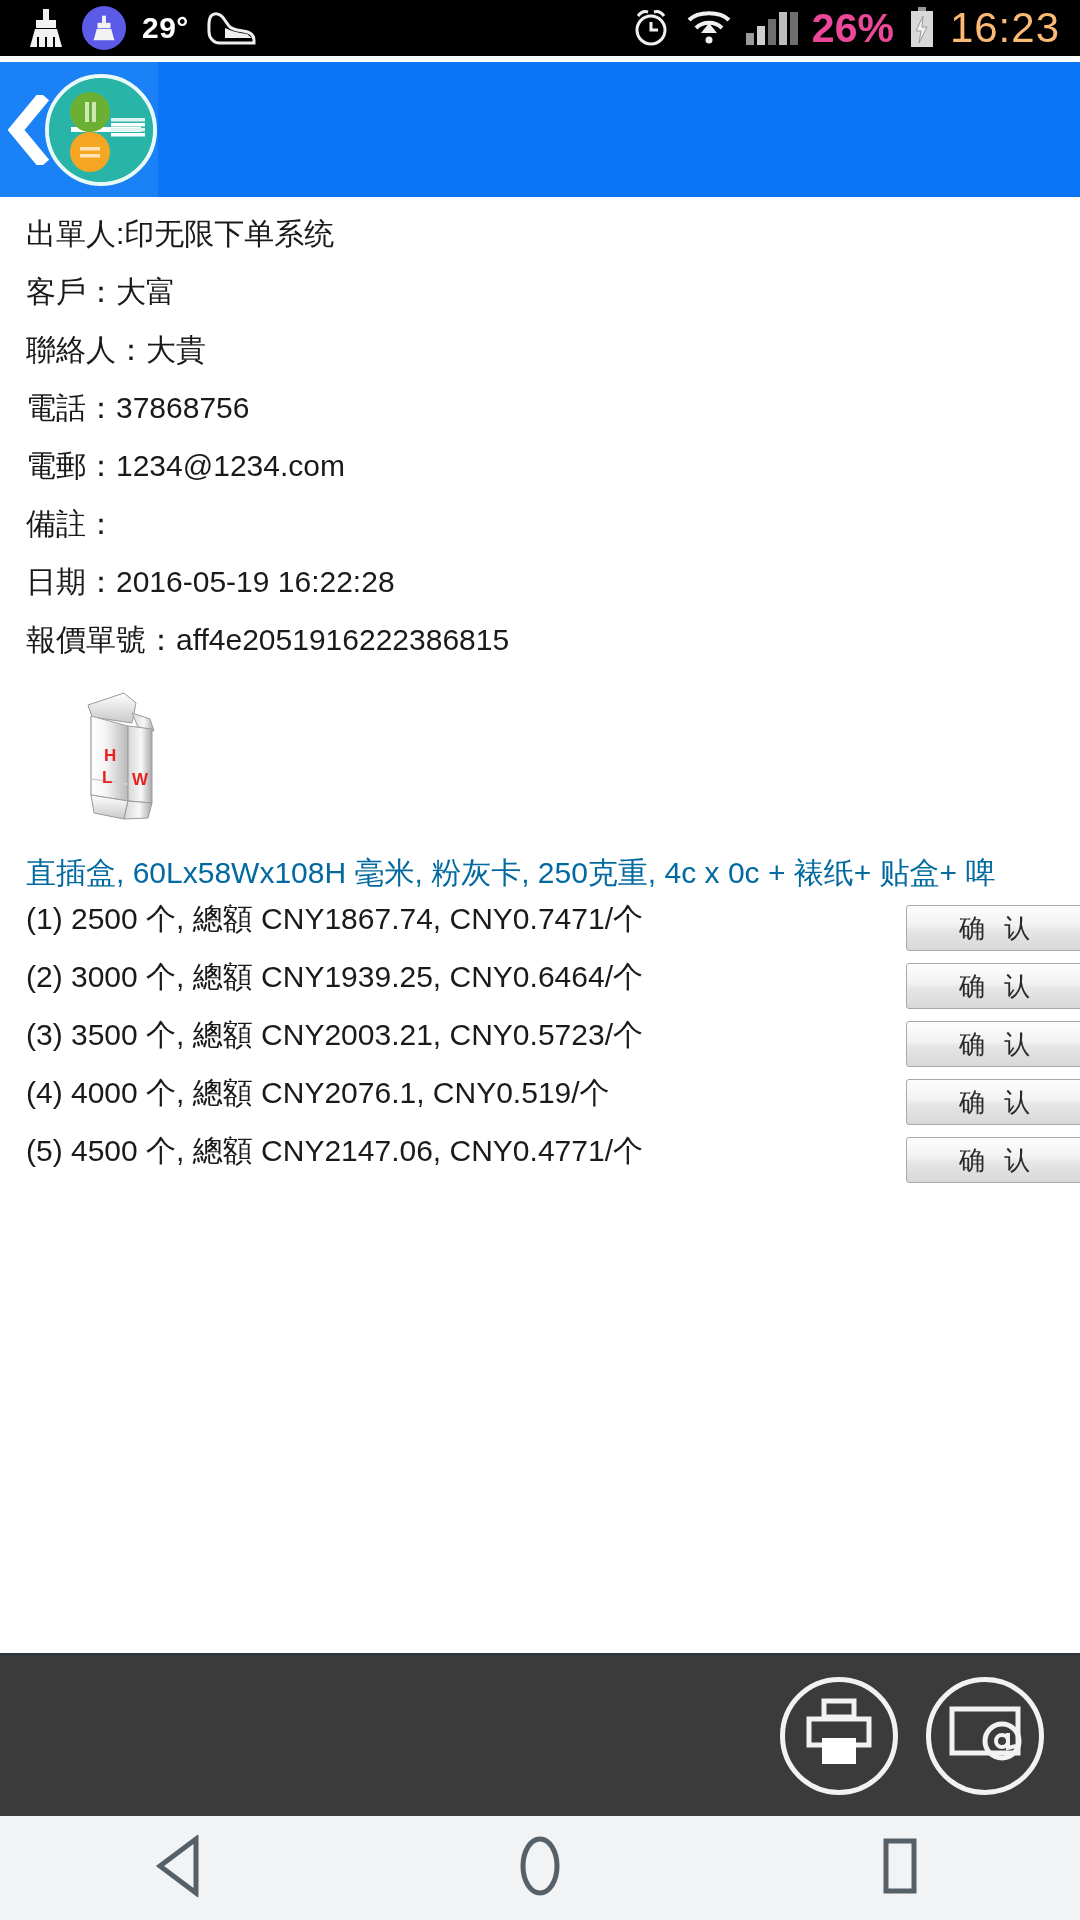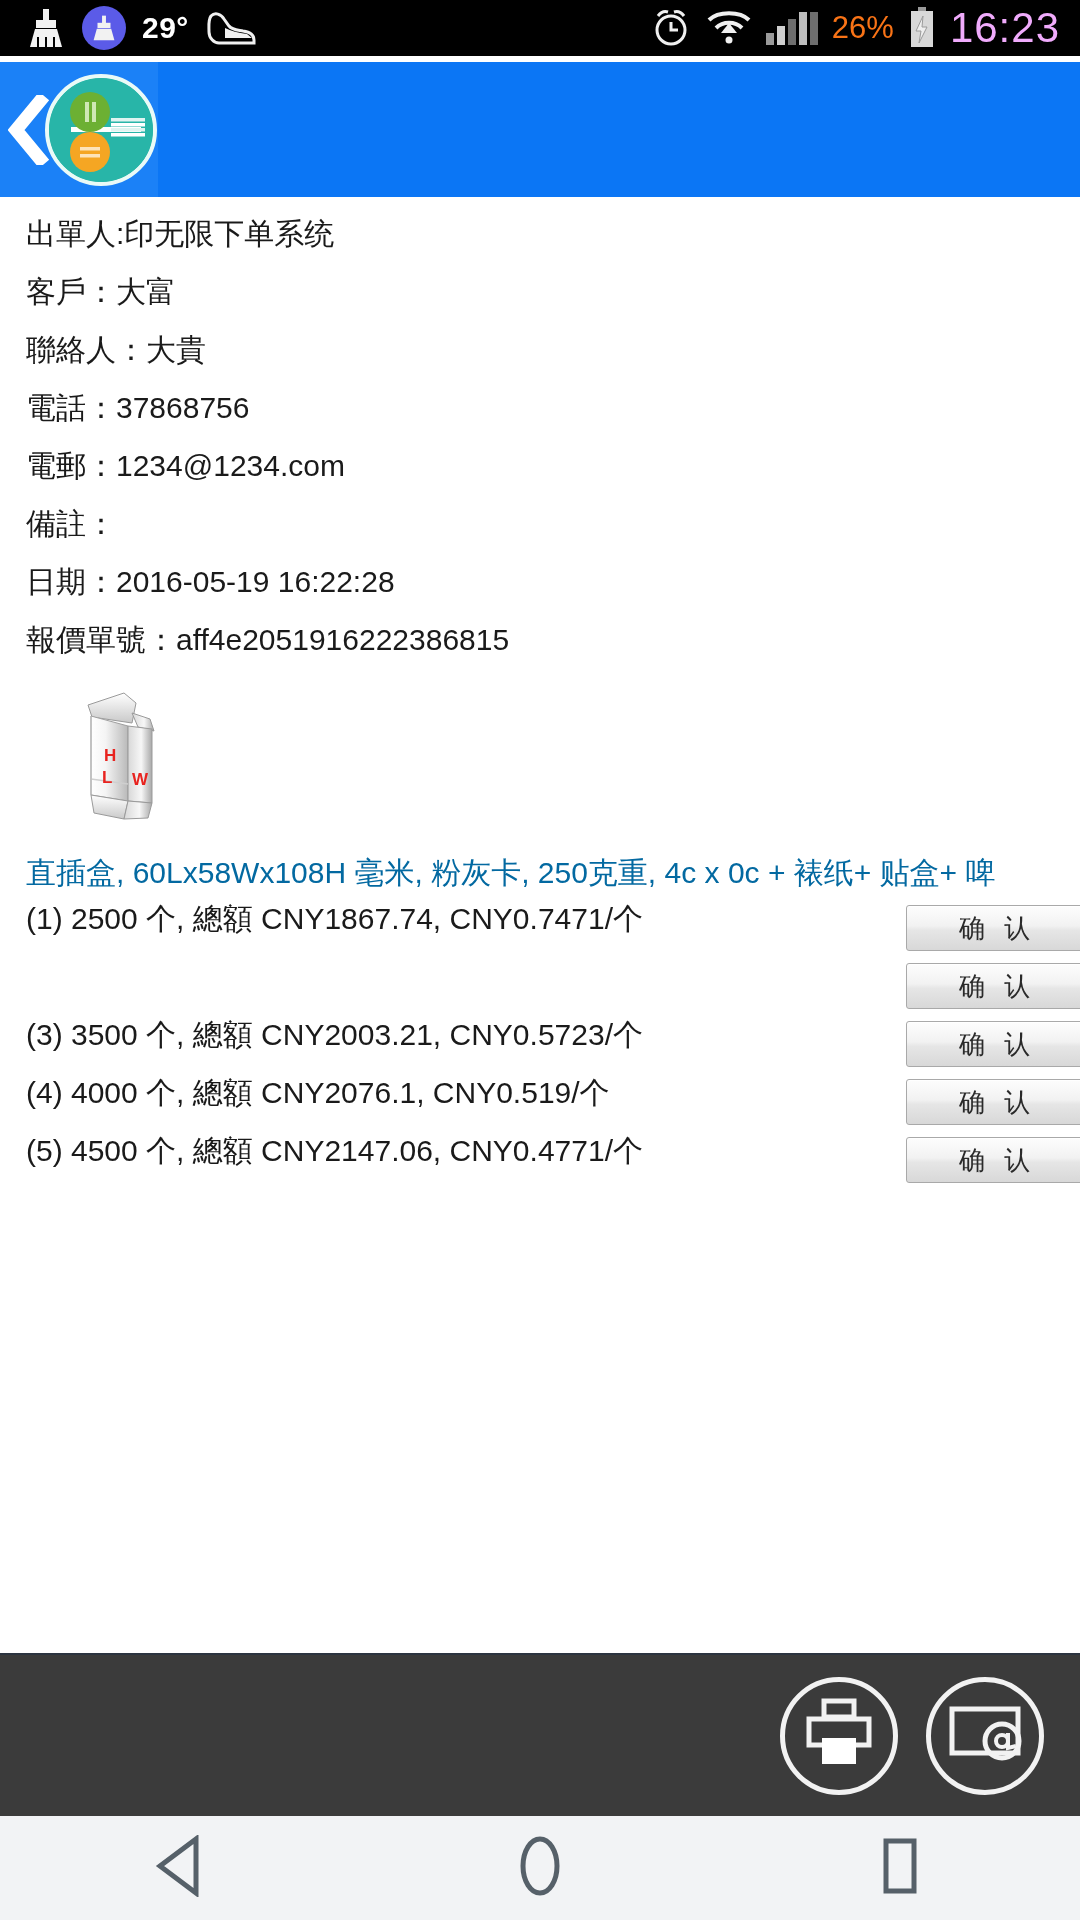--- a/index.html
+++ b/index.html
@@ -12,22 +12,22 @@
   #screen { position: relative; width: 1080px; height: 1920px; background: #fff; }
 
   
   .statusbar {
     position: absolute; left: 0; top: 0; width: 1080px; height: 56px;
     background: #000; display: flex; align-items: center;
   }
   .sb-left { display: flex; align-items: center; gap: 16px; padding-left: 26px; }
   .sb-right { margin-left: auto; display: flex; align-items: center; gap: 14px; padding-right: 20px; }
   .sb-temp { color: #fff; font-size: 30px; font-weight: 600; letter-spacing: .5px; }
-  .sb-batt { color: #f97316; font-size: 31px; font-weight: 400; }
-  .sb-clock { color: #f0abfc; font-size: 42px; font-weight: 400; letter-spacing: 1px; }
+  .sb-batt { color: #ec4899; font-size: 41px; font-weight: 700; }
+  .sb-clock { color: #fdba74; font-size: 42px; font-weight: 400; letter-spacing: 1px; }
   .ic { display: inline-block; line-height: 0; }
   .blue-dot {
     width: 44px; height: 44px; border-radius: 50%;
     background: #5b5be8; display: flex; align-items: center; justify-content: center;
   }
   
   .bars { display: flex; align-items: flex-end; gap: 3px; height: 34px; }
   .bars i { display: block; width: 8px; background: #bdbdbd; }
   .bars i:nth-child(1){ height: 12px; background:#9a9a9a;}
   .bars i:nth-child(2){ height: 19px; background:#cfcfcf;}
@@ -281,20 +281,21 @@
       </svg>
     </div>
 
     <div class="desc">直插盒, 60Lx58Wx108H 毫米, 粉灰卡, 250克重, 4c x 0c + 裱纸+ 贴盒+ 啤</div>
 
     <div class="pricerow">
       <span class="pricetext">(1) 2500 个, 總額 CNY1867.74, CNY0.7471/个</span>
       <button class="confirm-btn">确 认</button>
     </div>
     <div class="pricerow">
+      <span class="pricetext">(2) 3000 个, 總額 CNY1939.25, CNY0.6464/个</span>
       <button class="confirm-btn">确 认</button>
     </div>
     <div class="pricerow">
       <span class="pricetext">(3) 3500 个, 總額 CNY2003.21, CNY0.5723/个</span>
       <button class="confirm-btn">确 认</button>
     </div>
     <div class="pricerow">
       <span class="pricetext">(4) 4000 个, 總額 CNY2076.1, CNY0.519/个</span>
       <button class="confirm-btn">确 认</button>
     </div>

